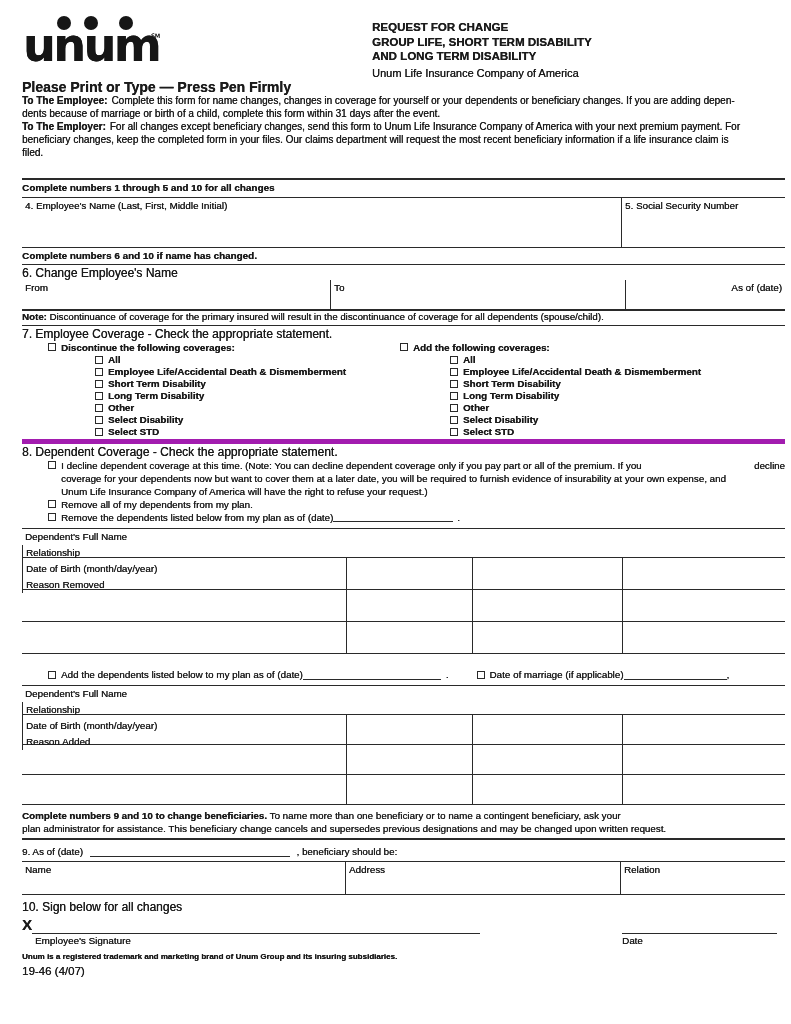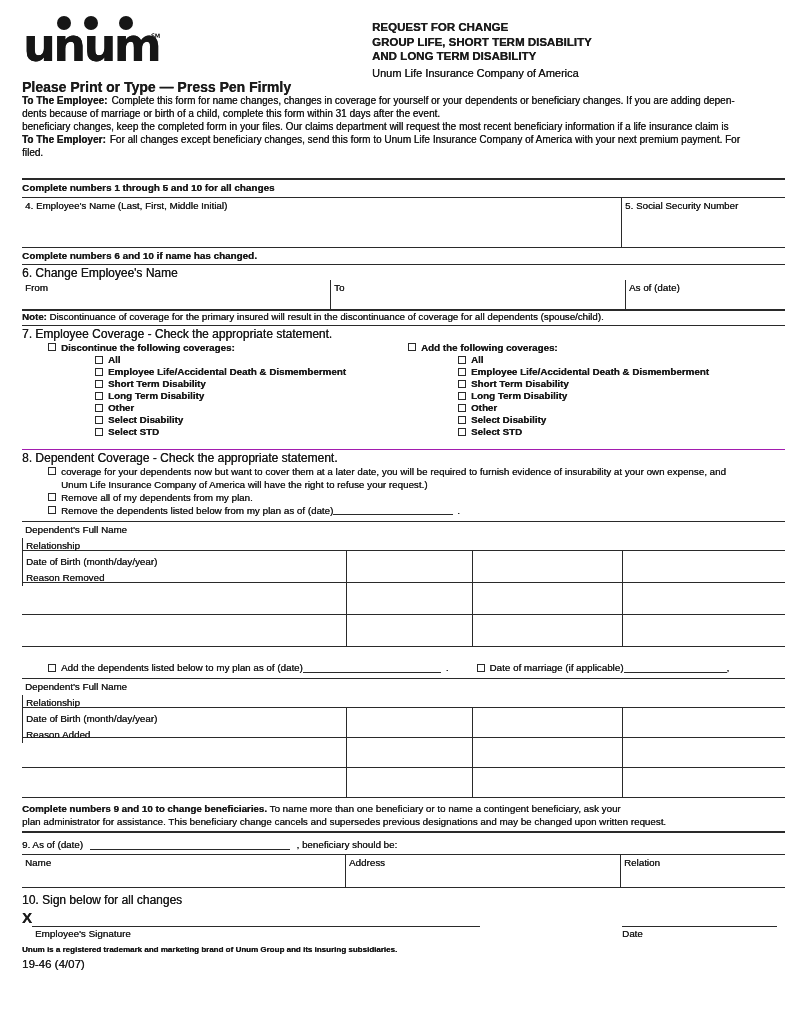--- a/index.html
+++ b/index.html
@@ -35,29 +35,29 @@
   .trow{display:flex;}
   .trow + .trow{border-top:1px solid #2a2a2a;}
   .tcell{padding:2px 3px;font-size:9.8px;line-height:12px;}
   .bl{border-left:1px solid #2a2a2a;}
   .flex1{flex:1;}
   .w150{width:150px;}.w164{width:164px;}
   .h43{height:43px;}.h49{height:49px;}
 
   
   .namechange{display:flex;height:31px;border-bottom:2px solid #2a2a2a;}
-  .nc1{width:308px;}.nc2{width:295px;}.nc3{flex:1;}
+  .nc1{width:308px;}.nc2{width:295px;}.nc3{flex:1;text-align:right;}
   .instr-line{font-size:9.9px;font-weight:bold;line-height:12px;padding-top:3px;}
   .note-line{font-size:9.7px;line-height:12px;padding-bottom:2px;border-bottom:1px solid #2a2a2a;}
 
   
   .cb{width:8px;height:8px;border:1.2px solid #2a2a2a;display:inline-block;flex:none;
       margin:1.5px 5px 0 0;background:#fff;}
   .cbrow{display:flex;align-items:flex-start;font-size:9.8px;line-height:12px;}
-  .cols7{display:flex;padding-bottom:11px;border-bottom:1px solid #a21caf;gap:8px;}
+  .cols7{display:flex;padding-bottom:1px;border-bottom:5px solid #a21caf;}
   .col7l{width:352px;margin-left:26px;}
   .col7r{flex:1;}
   .cbrow.main{line-height:13px;font-weight:bold;}
   .sublist{margin-left:47px;}
   .col7r .sublist{margin-left:50px;}
   .sublist .cbrow{line-height:12px;font-weight:bold;}
 
   
   .decline{display:flex;margin-left:26px;font-size:9.8px;line-height:13px;}
   .decl-text{flex:1;}
@@ -119,22 +119,22 @@
     </div>
   </div>
 
   <div class="content">
 
     <div class="print-note">Please Print or Type — Press Pen Firmly</div>
 
     <div class="intro">
       <div class="iline"><b>To The Employee:</b><span>Complete this form for name changes, changes in coverage for yourself or your dependents or beneficiary changes. If you are adding depen-</span></div>
       <div class="iline">dents because of marriage or birth of a child, complete this form within 31 days after the event.</div>
+      <div class="iline"><b>To The Employer:</b><span>For all changes except beneficiary changes, send this form to Unum Life Insurance Company of America with your next premium payment. For</span></div>
       <div class="iline">beneficiary changes, keep the completed form in your files.  Our claims department will request the most recent beneficiary information if a life insurance claim is</div>
-      <div class="iline"><b>To The Employer:</b><span>For all changes except beneficiary changes, send this form to Unum Life Insurance Company of America with your next premium payment. For</span></div>
       <div class="iline">filed.</div>
     </div>
 
     <div class="instr-bar">Complete numbers 1 through 5 and 10 for all changes</div>
     <div class="tbl">
       <div class="trow h49">
         <div class="tcell flex1">4. Employee's Name (Last, First, Middle Initial)</div>
         <div class="tcell w164 bl">5. Social Security Number</div>
       </div>
     </div>
@@ -223,20 +223,24 @@
             </div>
         </div>
       </div>
     </div>
 
     <div class="sec-title">8. Dependent Coverage - Check the appropriate statement.</div>
 
     <div class="decline">
       <span class="cb"></span>
       <div class="decl-text">
+        <div class="dline1">
+          <span>I decline dependent coverage at this time. (Note: You can decline dependent coverage only if you pay part or all of the premium. If you</span>
+          <span>decline</span>
+        </div>
         <div>coverage for your dependents now but want to cover them at a later date, you will be required to furnish evidence of insurability at your own expense, and</div>
         <div>Unum Life Insurance Company of America will have the right to refuse your request.)</div>
       </div>
     </div>
 
     <div class="cbrow ind26 l13">
       <span class="cb"></span>
       <span>Remove all of my dependents from my plan.</span>
     </div>
     <div class="cbrow ind26" style="line-height:14px">

